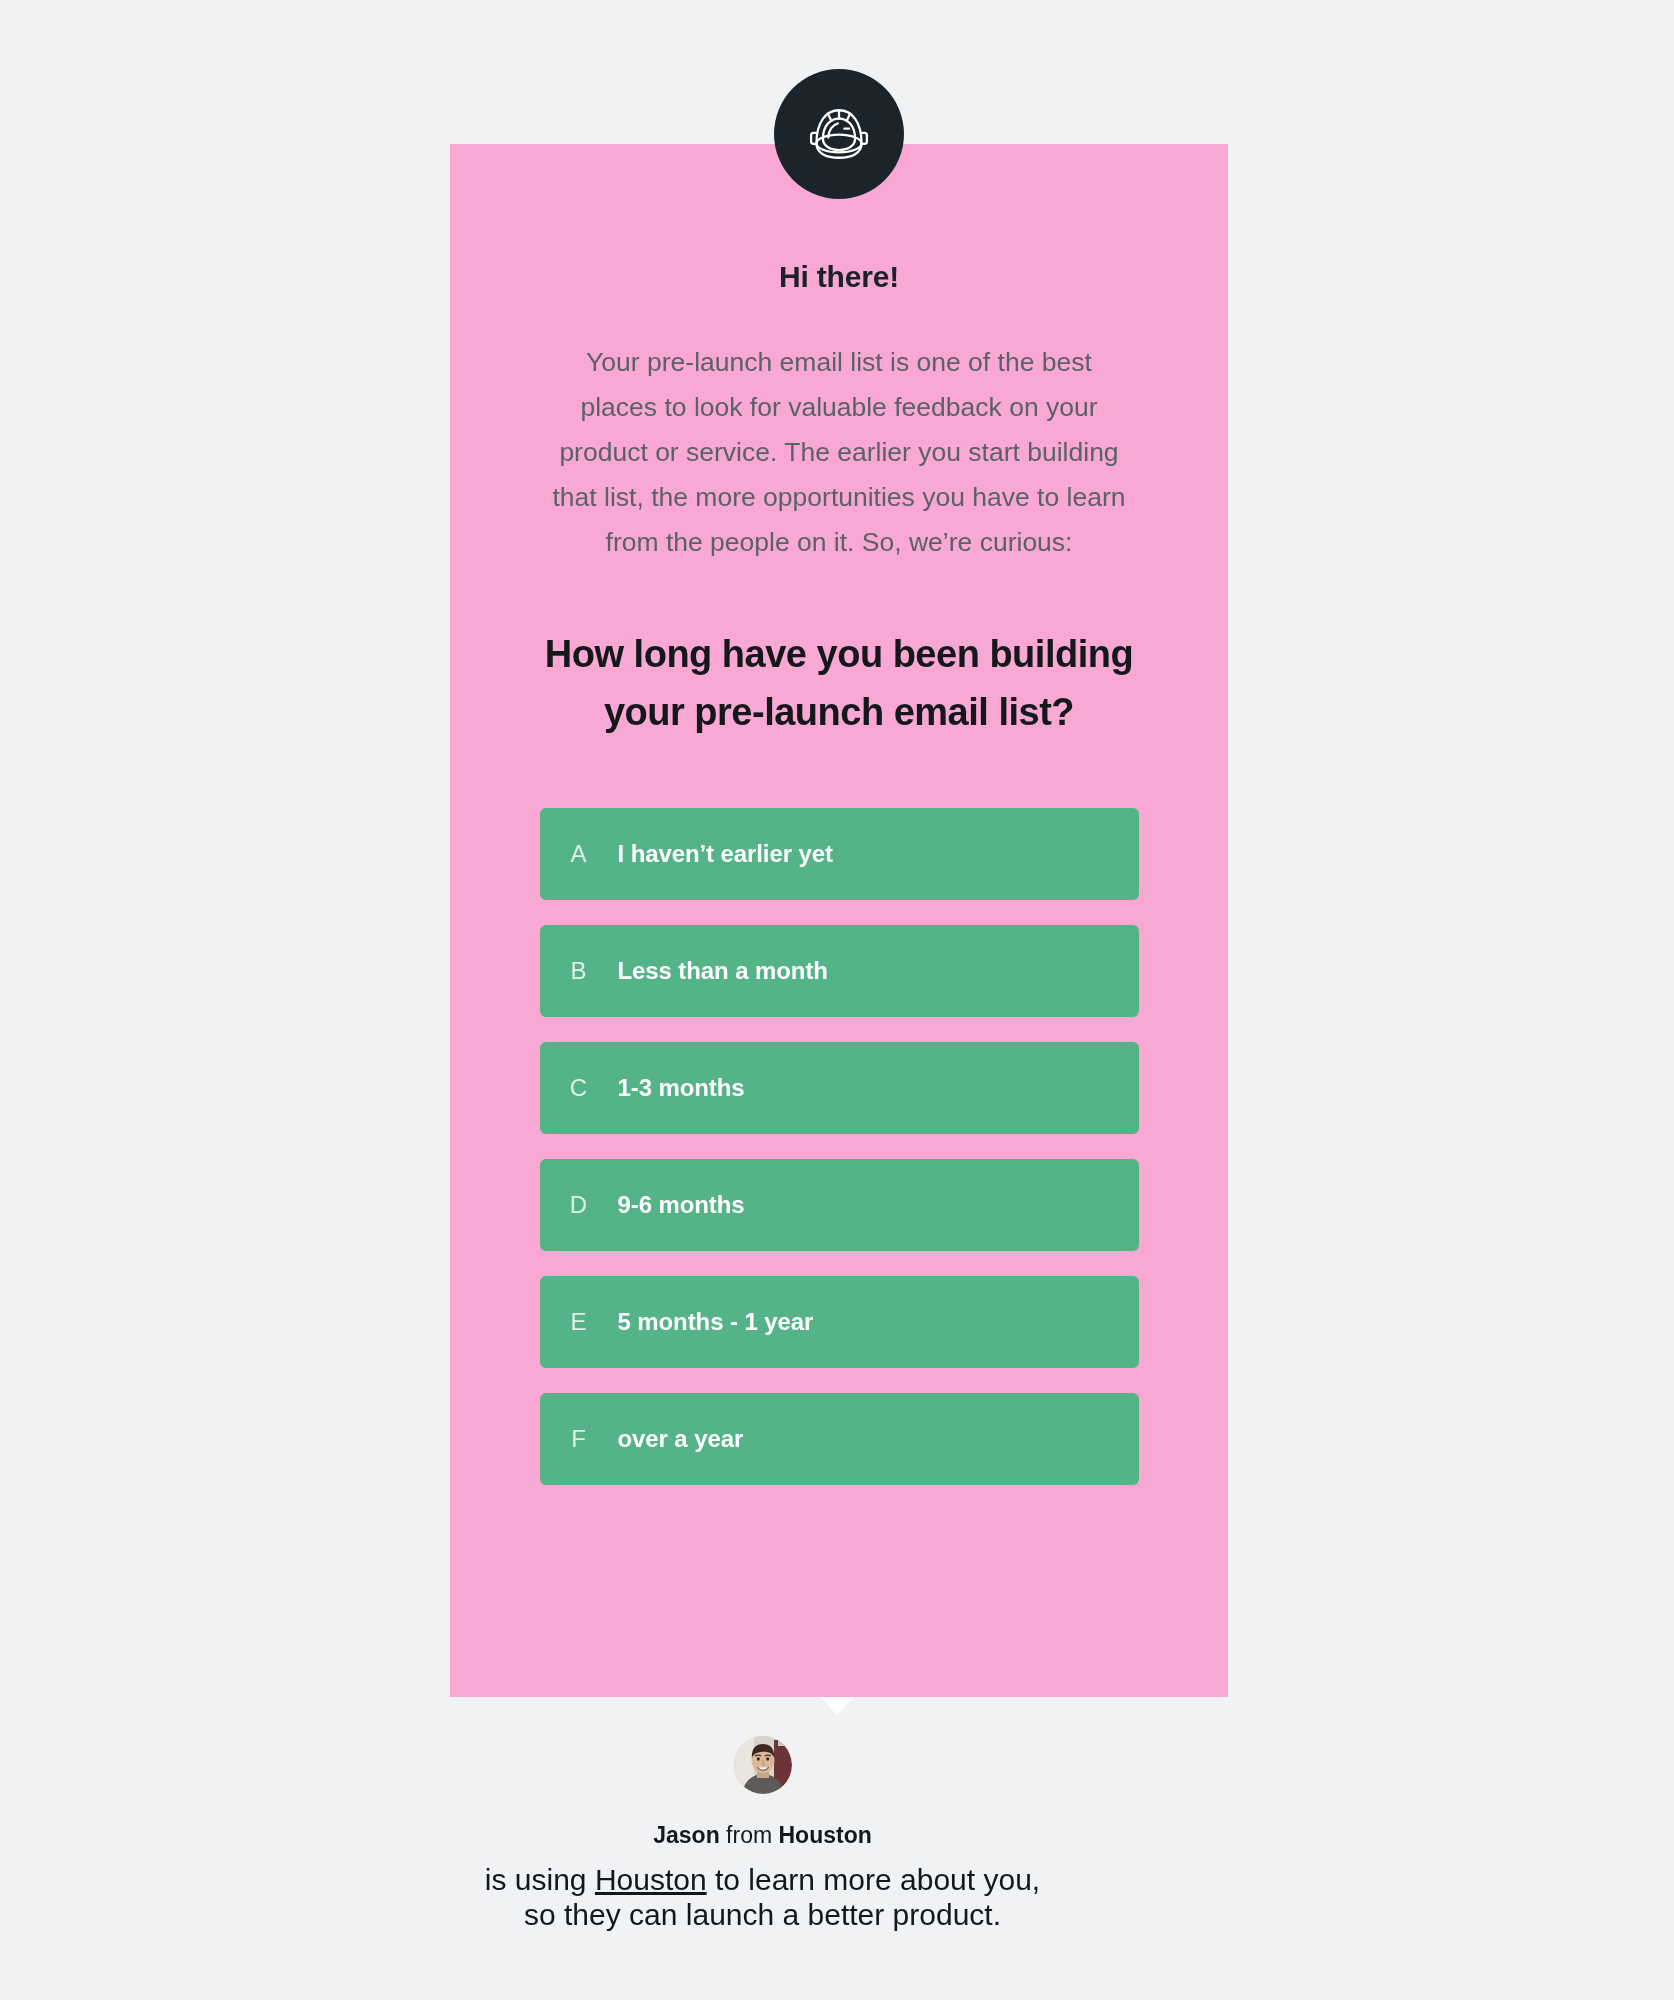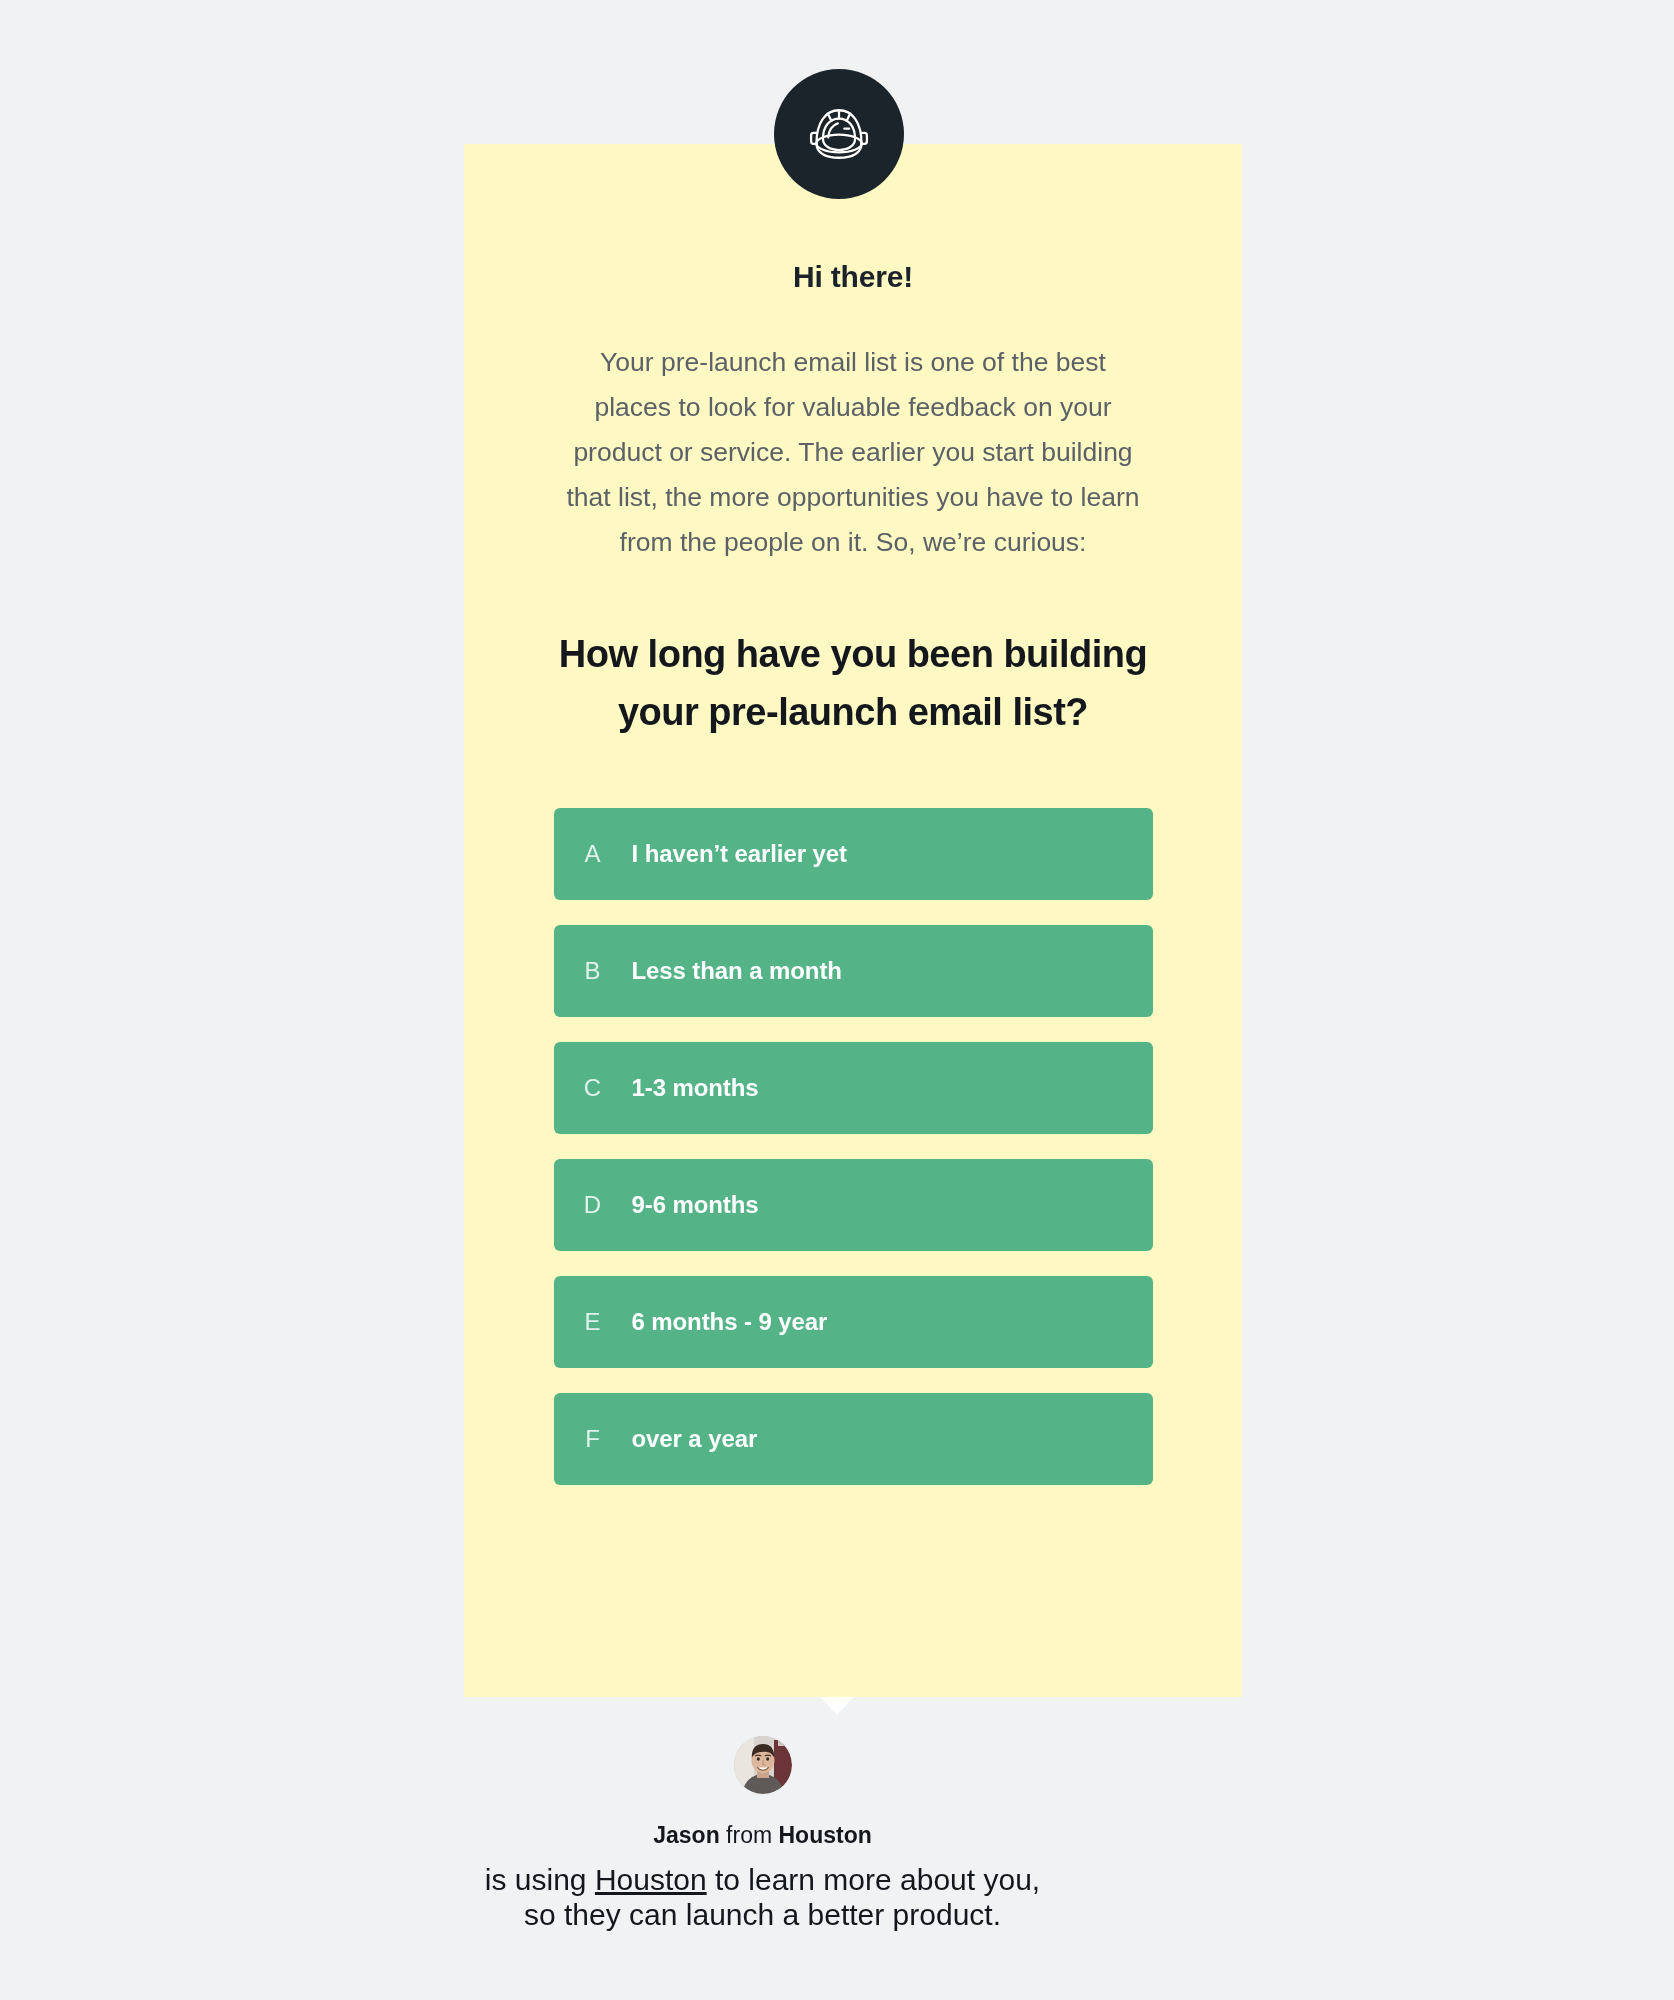--- a/index.html
+++ b/index.html
@@ -36,25 +36,25 @@
     align-items: center;
     justify-content: center;
   }
   .logo-badge svg {
     display: block;
   }
 
   
   .card {
     position: absolute;
-    left: 464px;
+    left: 450px;
     top: 144px;
     width: 778px;
     height: 1553px;
-    background: #fef9c3;
+    background: #f9a8d4;
     box-sizing: border-box;
   }
   .card-tail {
     position: absolute;
     left: 50%;
     top: 1697px;
     transform: translateX(-50%);
     width: 0;
     height: 0;
     border-left: 17px solid transparent;
@@ -233,21 +233,21 @@
         <li class="option">
           <span class="option-letter">C</span>
           <span class="option-label">1-3 months</span>
         </li>
         <li class="option">
           <span class="option-letter">D</span>
           <span class="option-label">9-6 months</span>
         </li>
         <li class="option">
           <span class="option-letter">E</span>
-          <span class="option-label">6 months - 9 year</span>
+          <span class="option-label">5 months - 1 year</span>
         </li>
         <li class="option">
           <span class="option-letter">F</span>
           <span class="option-label">over a year</span>
         </li>
       </ul>
 
     </div>
   </div>
 

